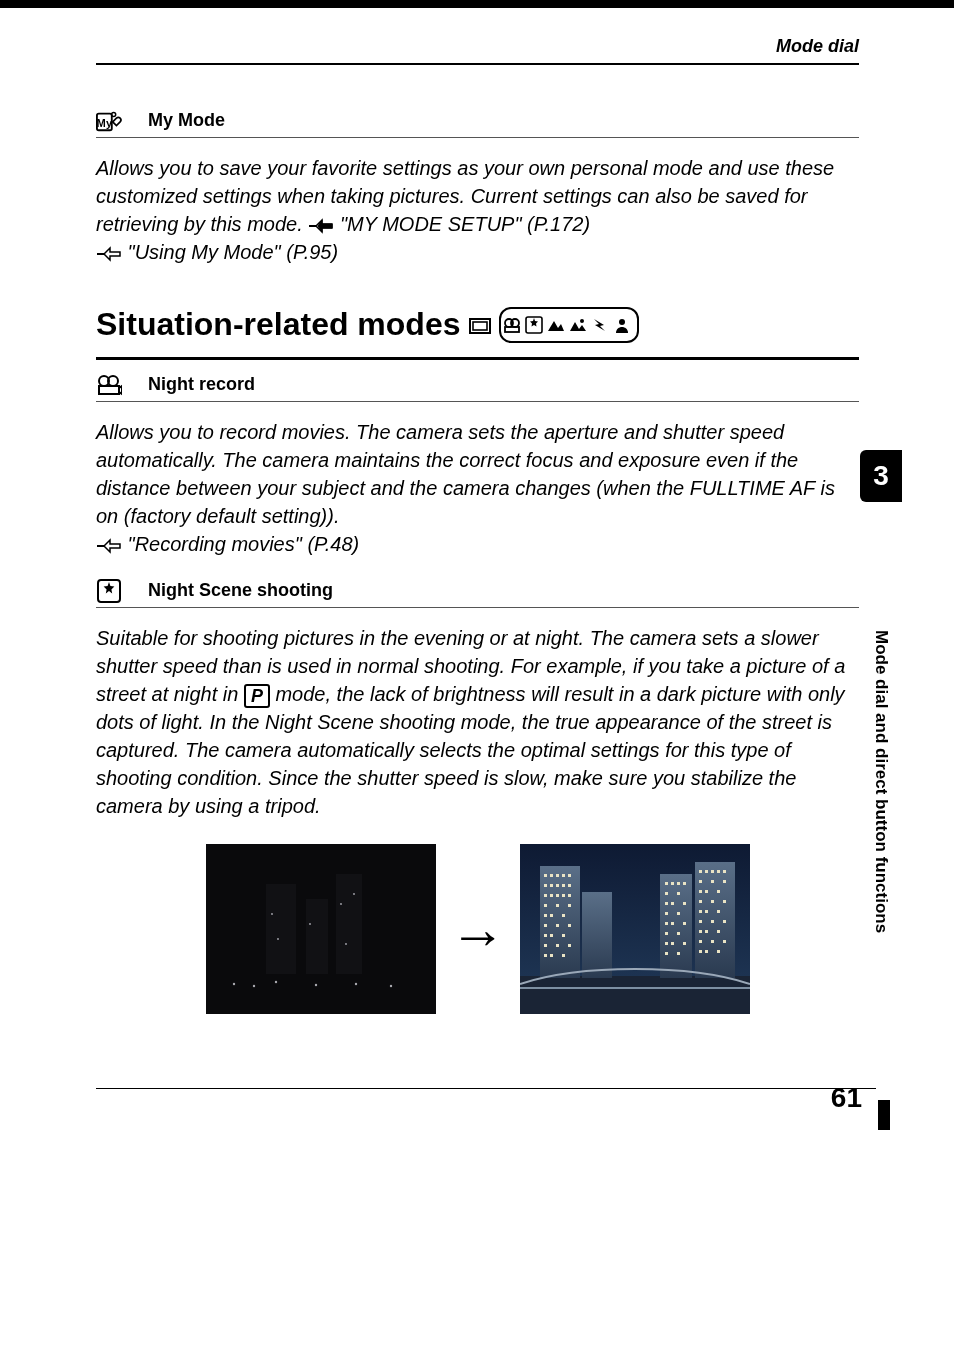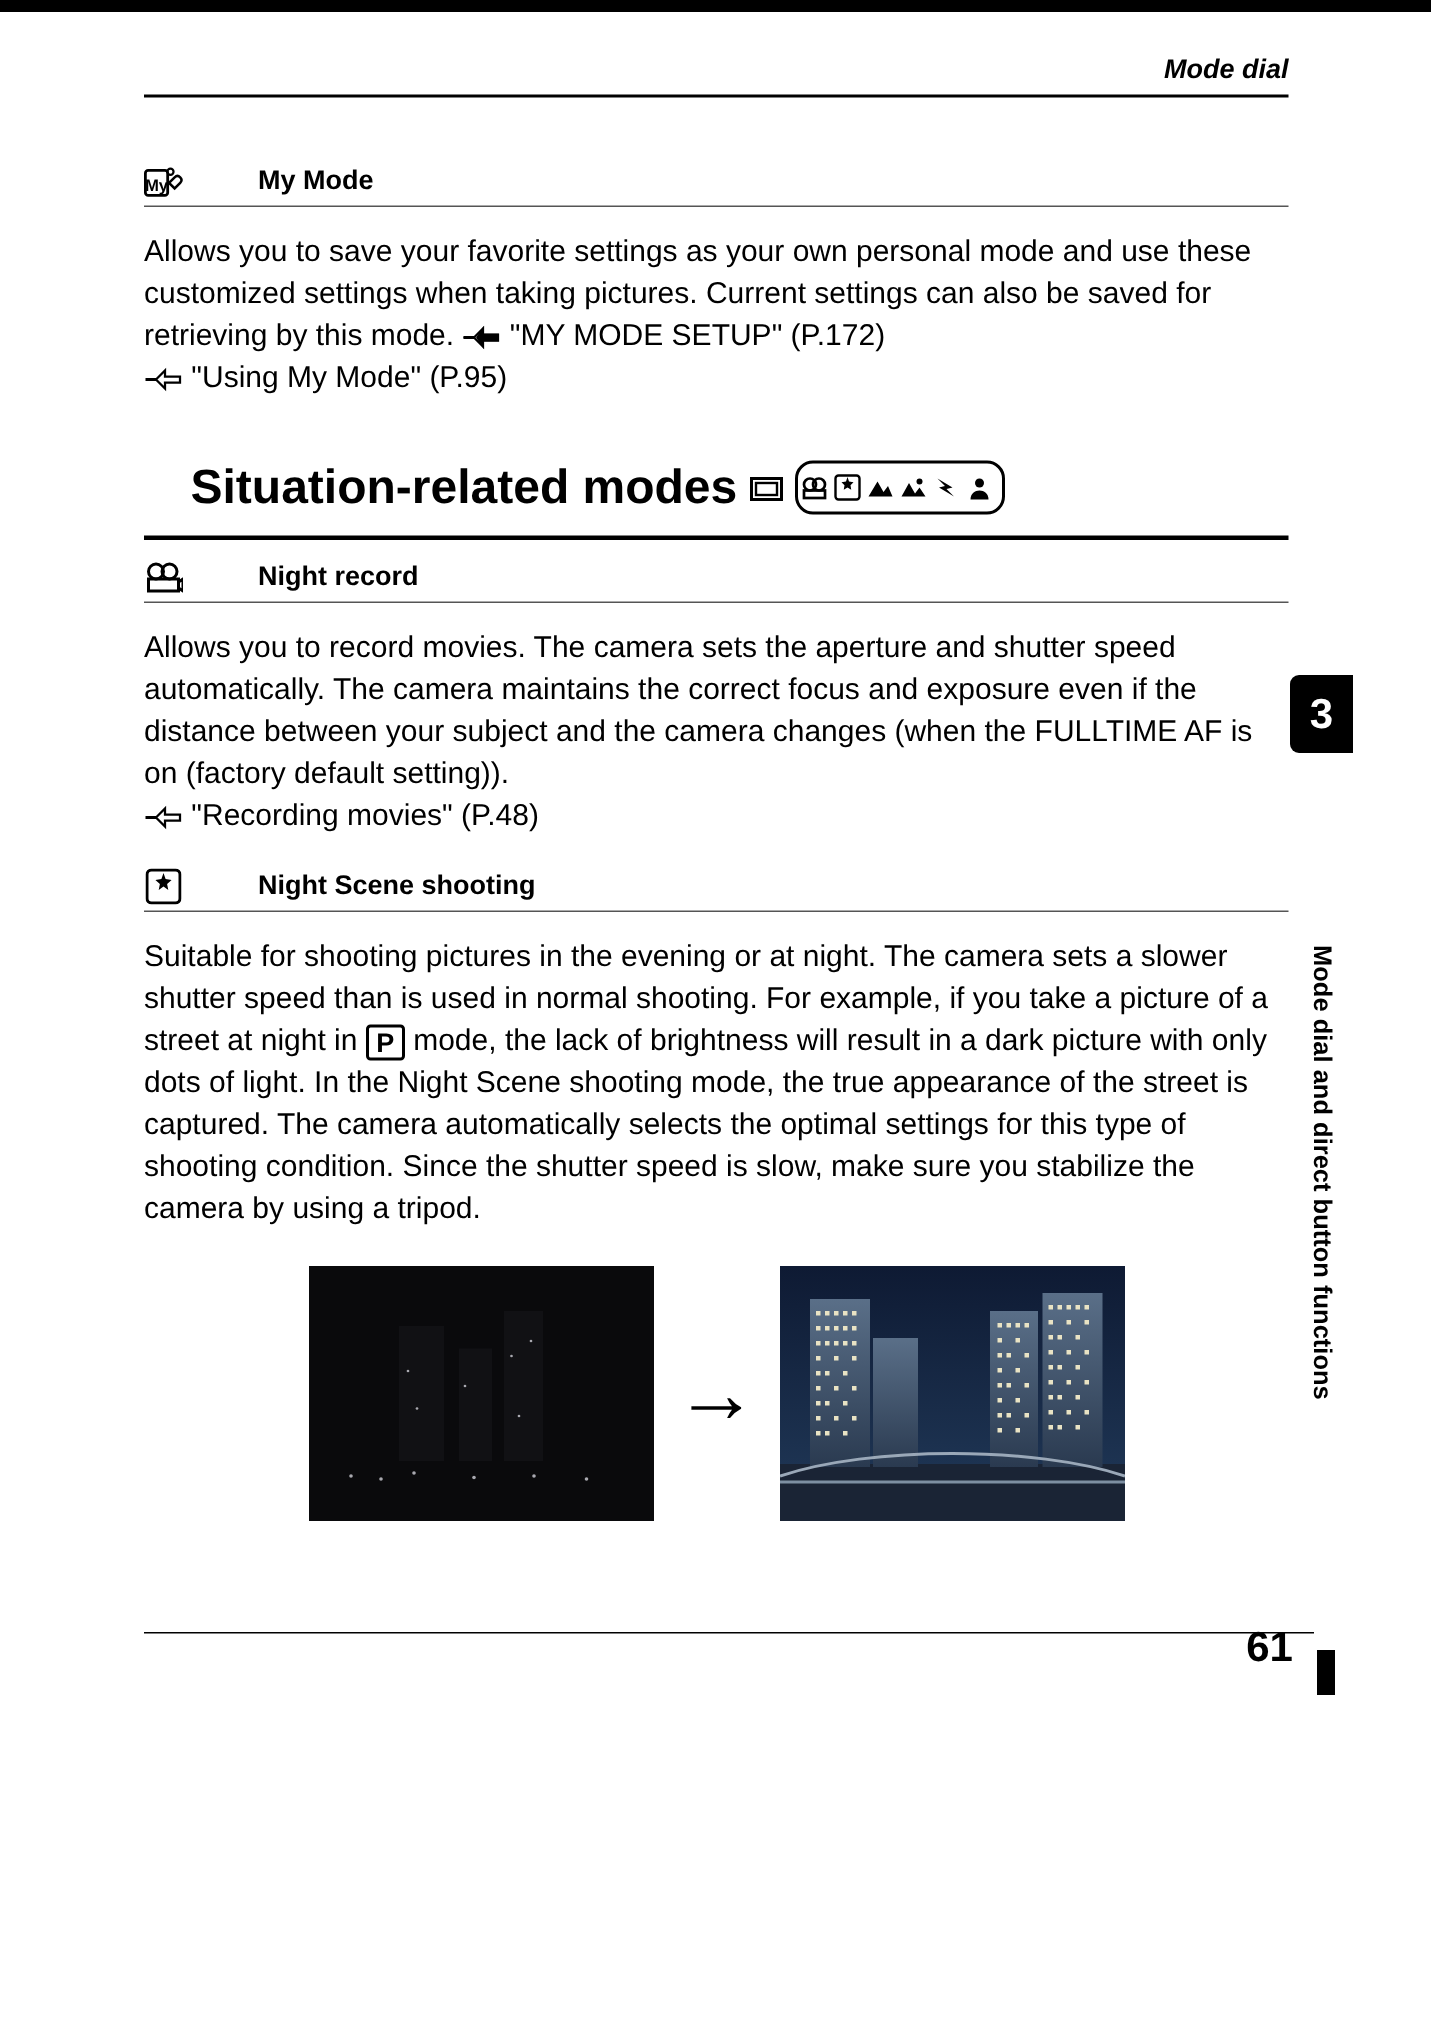--- a/index.html
+++ b/index.html
@@ -4,25 +4,25 @@
 <style>
   html,body{margin:0;padding:0;font-family:Arial,Helvetica,sans-serif;background:#fff;color:#000;}
   .page{width:954px;height:1156px;position:relative;box-sizing:border-box;}
   .topbar{position:absolute;left:0;top:0;width:100%;height:8px;background:#000;}
   .header-area{position:absolute;left:96px;right:95px;top:36px;}
   .header-text{text-align:right;font-style:italic;font-weight:bold;font-size:18px;}
   .header-rule{border:none;border-top:2px solid #000;margin-top:6px;}
   .content{position:absolute;left:96px;right:95px;top:110px;}
   .section-head{display:flex;align-items:center;gap:26px;margin-bottom:0;}
   .section-icon{width:26px;height:20px;display:flex;align-items:center;justify-content:center;}
-  .section-title{font-size:18px;font-weight:bold;margin-left:24px;}
+  .section-title{font-size:18px;font-weight:bold;}
   .light-rule{border:none;border-top:1px solid #555;margin:6px 0 16px 0;}
-  .body,.body2{font-size:20px;line-height:28px;}
+  .body,.body2{font-size:20px;line-height:28px;font-style:italic;}
   .pointer-icon{display:inline-block;vertical-align:middle;}
-  .big-heading-row{display:flex;align-items:center;gap:6px;margin-top:40px;margin-bottom:14px;margin-left:31px;}
+  .big-heading-row{display:flex;align-items:center;gap:6px;margin-top:40px;margin-bottom:14px;}
   .big-heading{font-size:32px;font-weight:bold;}
   .heavy-rule{border:none;border-top:3px solid #000;margin:6px 0 14px 0;}
   .mode-pill{display:flex;align-items:center;gap:4px;padding:3px 6px 3px 2px;border:2px solid #000;border-radius:12px;height:26px;}
   .mode-pill .sq{width:18px;height:18px;}
   .photo-row{display:flex;align-items:center;justify-content:center;gap:14px;margin-top:24px;}
   .photo{width:230px;height:170px;}
   .arrow-big{font-size:56px;font-weight:bold;line-height:1;}
   .sidetab{position:absolute;right:52px;top:450px;width:42px;height:640px;}
   .sidetab-num{width:42px;height:52px;background:#000;color:#fff;border-top-left-radius:6px;border-bottom-left-radius:6px;display:flex;align-items:center;justify-content:center;font-size:28px;font-weight:bold;}
   .sidetab-text{writing-mode:vertical-rl;text-orientation:mixed;font-weight:bold;font-size:17px;text-align:center;width:42px;height:560px;display:flex;align-items:center;justify-content:center;}

